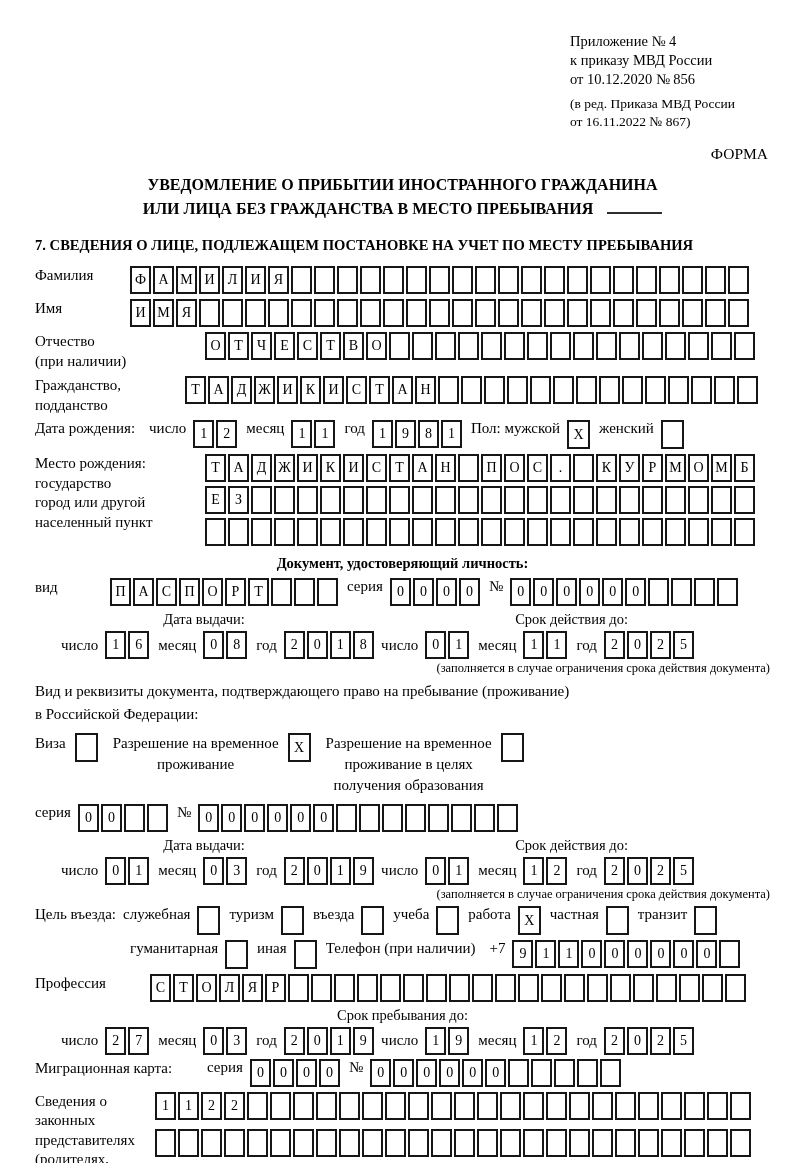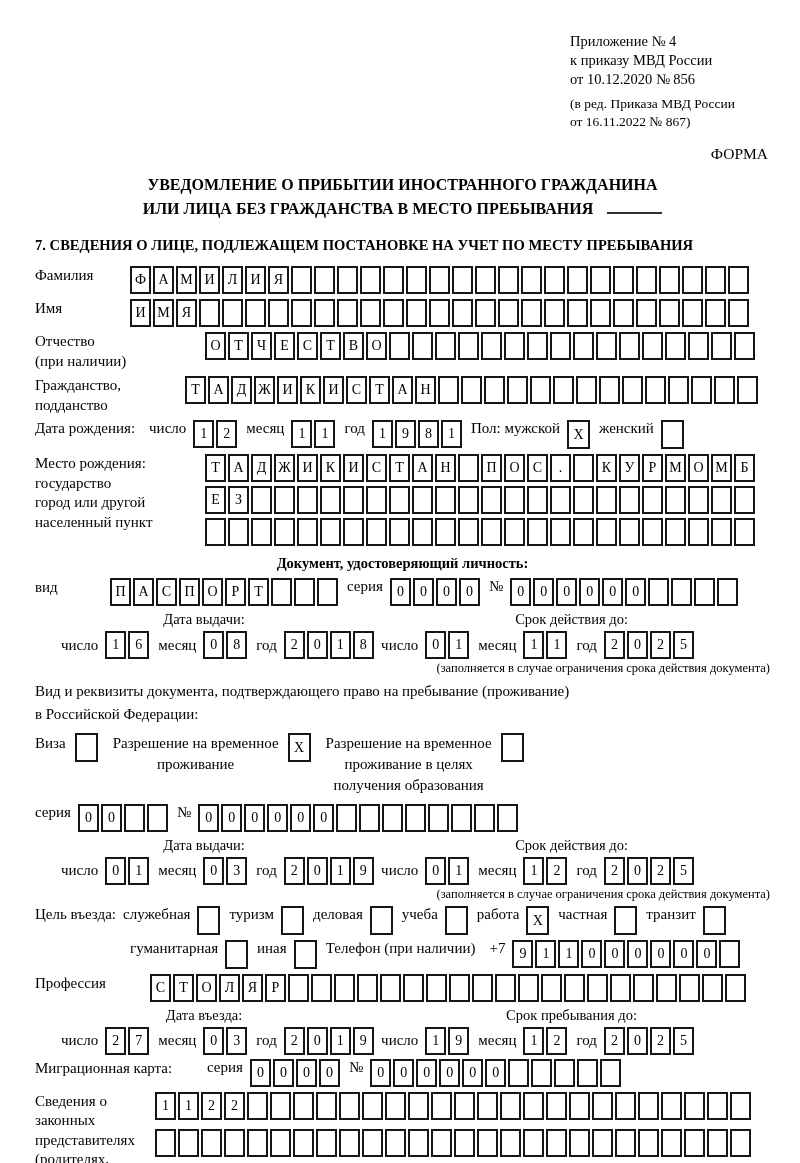--- a/index.html
+++ b/index.html
@@ -511,21 +511,21 @@
 <div class="row vcent">
   <span class="dlbl-l">Цель въезда:</span>
   <span class="dlbl-l">служебная</span>
     <span class="cells boxlg">
       <span class="cell"></span>
     </span>
   <span class="dlbl">туризм</span>
     <span class="cells boxlg">
       <span class="cell"></span>
     </span>
-  <span class="dlbl">деловая</span>
+  <span class="dlbl">въезда</span>
     <span class="cells boxlg">
       <span class="cell"></span>
     </span>
   <span class="dlbl">учеба</span>
     <span class="cells boxlg">
       <span class="cell"></span>
     </span>
   <span class="dlbl">работа</span>
     <span class="cells boxlg">
       <span class="cell">X</span>
@@ -592,21 +592,20 @@
       <span class="cell"></span>
       <span class="cell"></span>
       <span class="cell"></span>
       <span class="cell"></span>
       <span class="cell"></span>
     </div>
 </div>
 
 <div class="dates">
   <div class="dheads">
-    <div class="dh-left">Дата въезда:</div>
     <div class="dh-right">Срок пребывания до:</div>
   </div>
   <div class="drow">
     <div class="dg dg-left">
       <span class="dlbl-l">число</span>
         <span class="cells">
           <span class="cell">2</span>
           <span class="cell">7</span>
         </span>
       <span class="dlbl">месяц</span>

